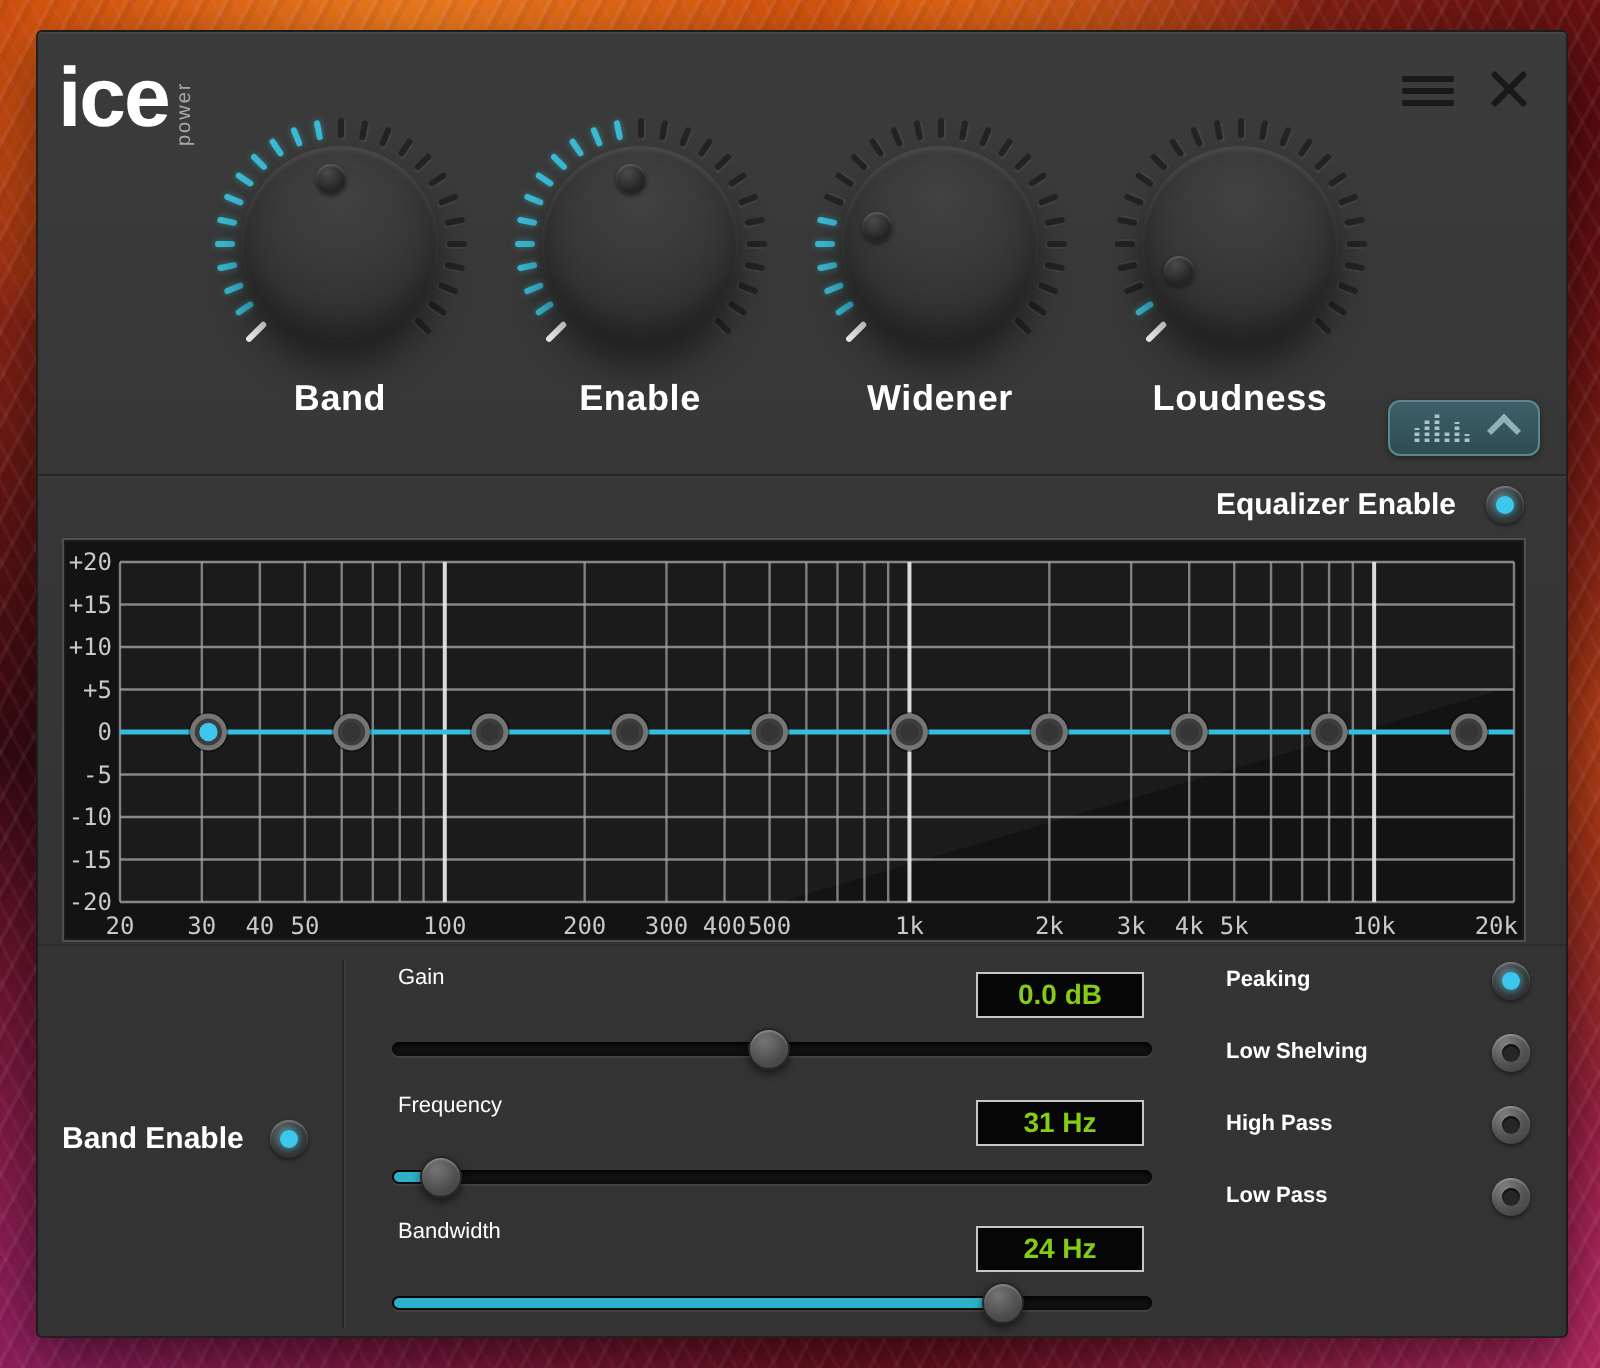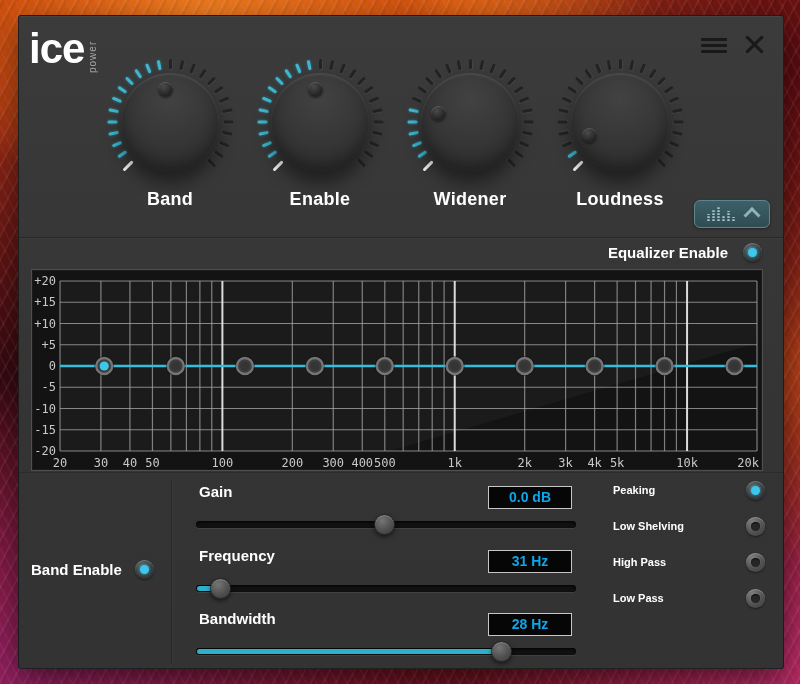--- a/index.html
+++ b/index.html
@@ -91,23 +91,23 @@
   .graph-panel{position:absolute;left:12px;top:253px;width:730px;height:200px;
     background:#131313;border:1px solid #4f4f4f;box-sizing:content-box;
     box-shadow:inset 0 0 0 1px #1b1b1b;}
 
   
   .band-enable-row{position:absolute;left:12px;top:543px;display:flex;align-items:center;gap:13px;height:20px;}
   .band-enable-row .lbl{font-size:15px;font-weight:700;color:#fff;}
 
   .slider-group{position:absolute;left:177px;width:380px;height:60px;}
   .sg-0{top:466px;} .sg-1{top:530px;} .sg-2{top:593px;}
-  .s-label{position:absolute;left:3px;top:1px;font-size:15px;font-weight:700;color:#fff;}
+  .s-label{position:absolute;left:3px;top:1px;font-size:11px;font-weight:400;color:#fff;}
   .value-box{position:absolute;right:4px;top:4px;width:82px;height:21px;background:#060606;
-    border:1px solid #c6c6c6;color:#0ea5e9;font-size:14px;font-weight:700;text-align:center;line-height:21px;}
+    border:1px solid #c6c6c6;color:#84cc16;font-size:14px;font-weight:700;text-align:center;line-height:21px;}
   .track{position:absolute;left:0;right:0;top:39px;height:7px;border-radius:4px;background:#111;
     box-shadow:inset 0 1px 3px #000, 0 1px 0 rgba(255,255,255,.07);cursor:pointer;}
   .fill{position:absolute;left:1px;top:1px;bottom:1px;border-radius:3px;background:#2fb0ca;}
   .handle{position:absolute;top:32px;width:21px;height:21px;border-radius:50%;cursor:grab;
     background:radial-gradient(circle at 38% 30%, #757575, #4d4d4d 60%, #404040 100%);
     border:1px solid #262626;box-sizing:border-box;
     box-shadow:0 2px 4px rgba(0,0,0,.55), inset 0 1px 1px rgba(255,255,255,.25);}
 
   .filters{position:absolute;left:594px;top:464px;width:152px;}
   .f-row{display:flex;align-items:center;justify-content:space-between;height:20px;margin-bottom:16px;}
@@ -412,21 +412,21 @@
       <div class="s-label">Frequency</div>
       <div class="value-box">31 Hz</div>
       <div class="track">
           <div class="fill" style="width: calc(6.5% - 2px);"></div>
         </div>
       <div class="handle" style="left: calc(6.5% - 10.5px);"></div>
     </div>
 
     <div class="slider-group sg-2">
       <div class="s-label">Bandwidth</div>
-      <div class="value-box">28 Hz</div>
+      <div class="value-box">24 Hz</div>
       <div class="track">
           <div class="fill" style="width: calc(80.5% - 2px);"></div>
         </div>
       <div class="handle" style="left: calc(80.5% - 10.5px);"></div>
     </div>
 
     <div class="filters">
       <div class="f-row">
         <span class="lbl">Peaking</span>
         <span class="radio on">

